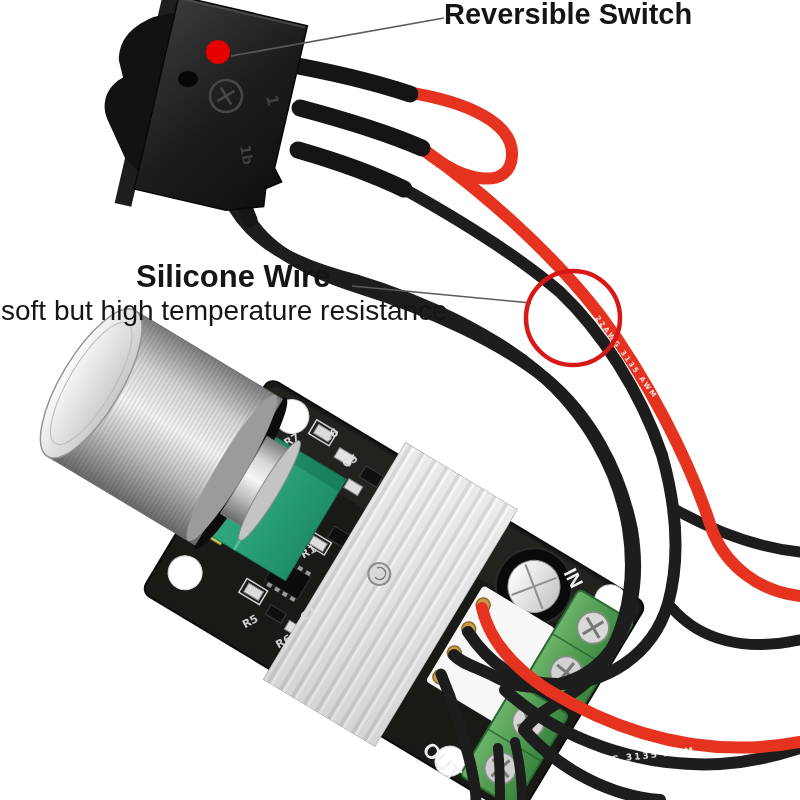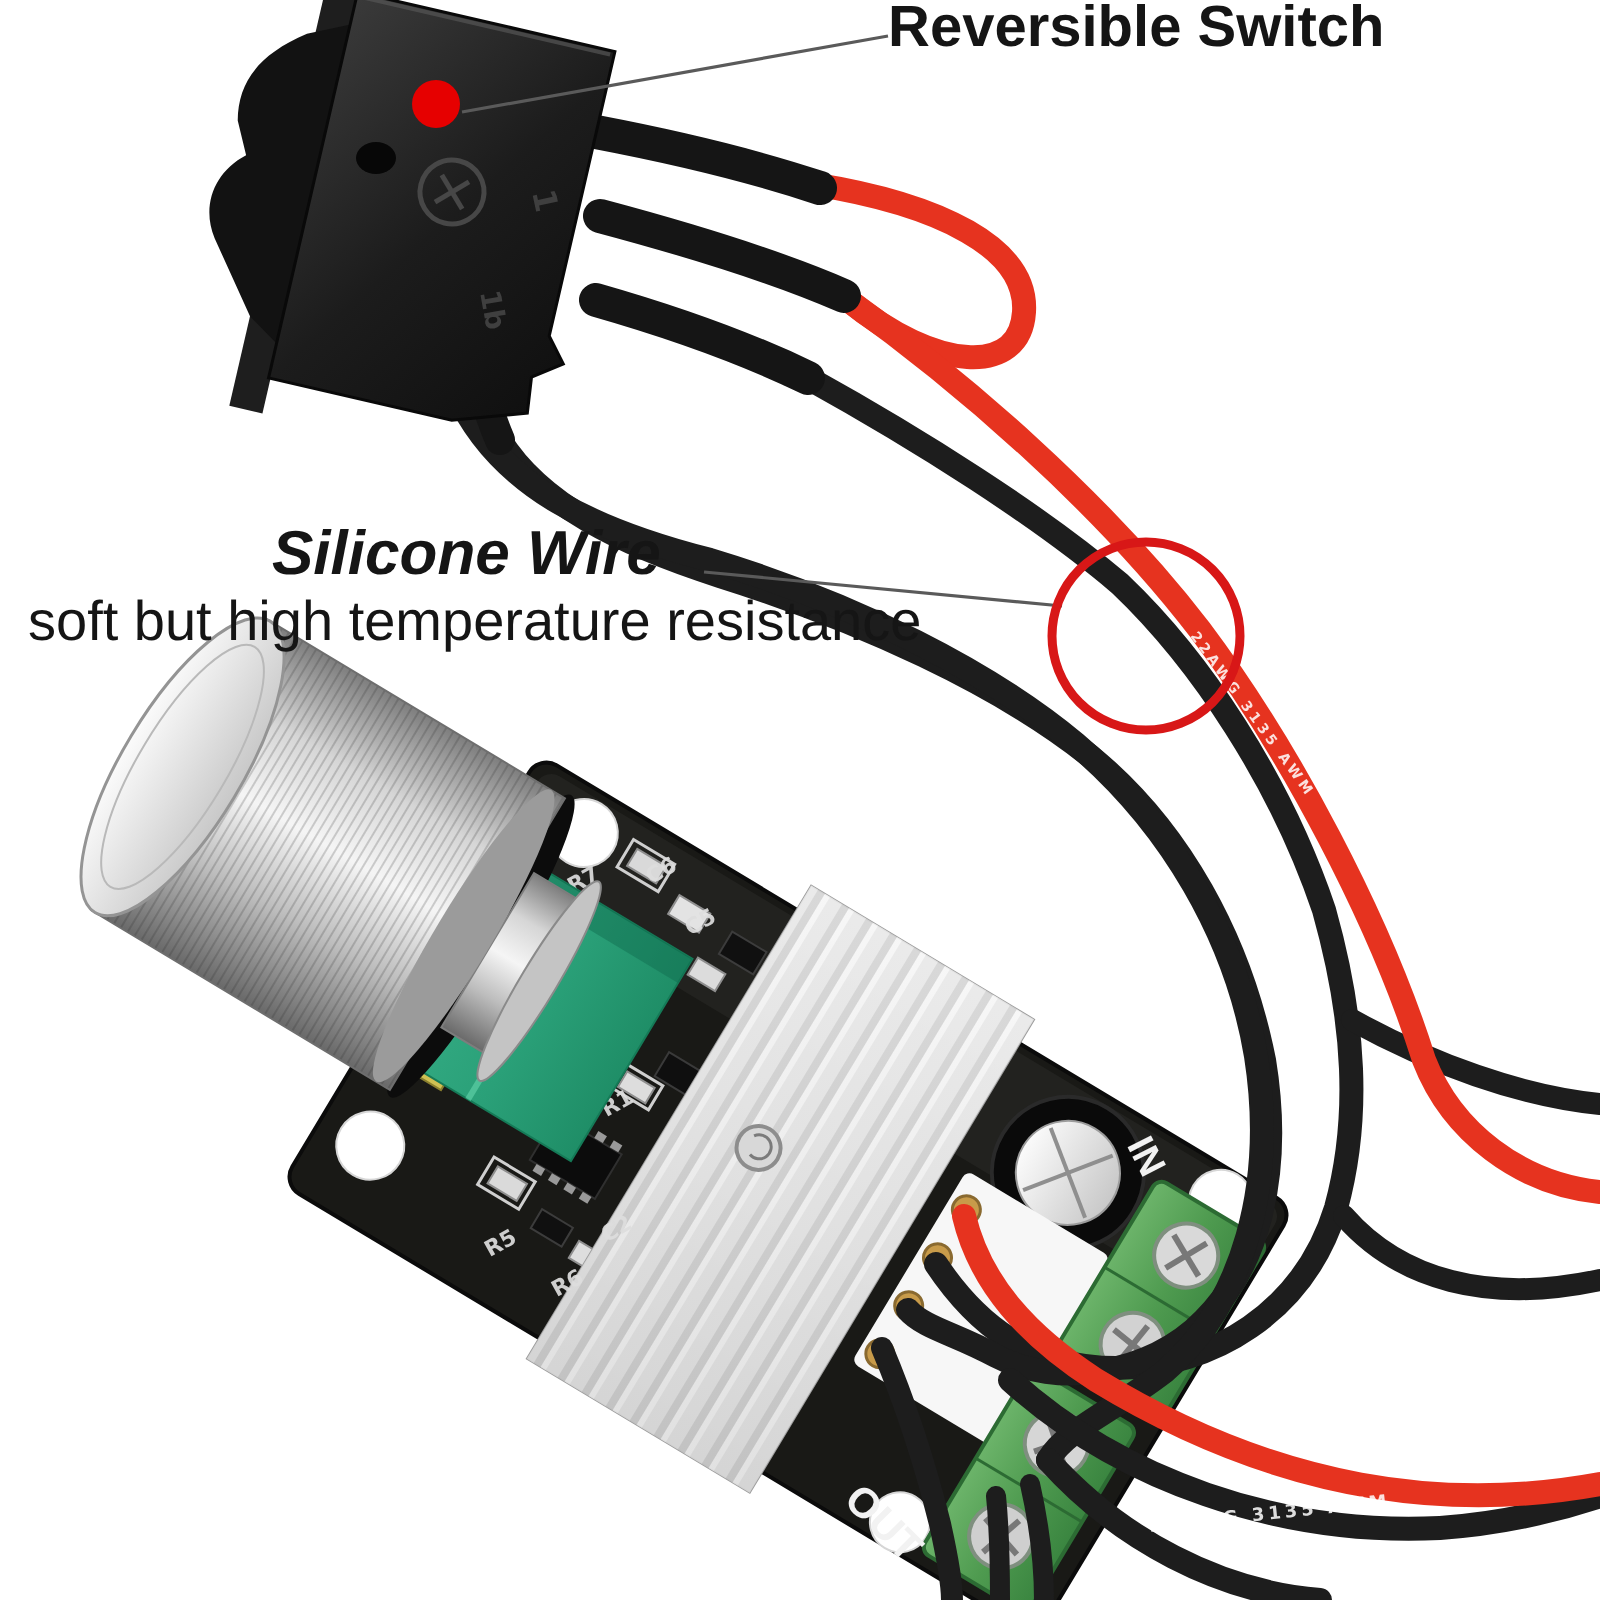--- a/index.html
+++ b/index.html
@@ -1,22 +1,22 @@
 <!DOCTYPE html>
 <html><head>
 <meta charset="utf-8">
 <style>
   html,body{margin:0;padding:0;background:#fff;}
   #stage{position:relative;width:800px;height:800px;background:#ffffff;overflow:hidden;
          font-family:"Liberation Sans", sans-serif;}
   #scene{position:absolute;left:0;top:0;}
   .anno{position:absolute;color:#151515;white-space:nowrap;}
   #label-reversible{left:444px;top:-2px;font-size:29px;font-weight:bold;}
-  #label-silicone-title{left:136px;top:259px;font-size:31px;font-weight:bold;font-style:italic;}
-  #label-silicone-sub{left:14px;top:295px;font-size:28px;font-weight:normal;}
+  #label-silicone-title{left:136px;top:259px;font-size:31px;font-weight:bold;}
+  #label-silicone-sub{left:1px;top:295px;font-size:28px;font-weight:normal;}
   .silk{font:bold 11px "DejaVu Sans", sans-serif;fill:#dedede;text-anchor:middle;opacity:.92;}
   .portlabel{font:bold 19px "Liberation Sans", sans-serif;fill:#f2f2f2;}
   .swmark{font:bold 16px "DejaVu Sans", sans-serif;fill:#3f3f3f;}
   .wiremark{font:bold 9px "DejaVu Sans", sans-serif;fill:#ffffff;opacity:.85;letter-spacing:2px;}
 </style>
 </head>
 <body>
 
 <div id="stage">
 

